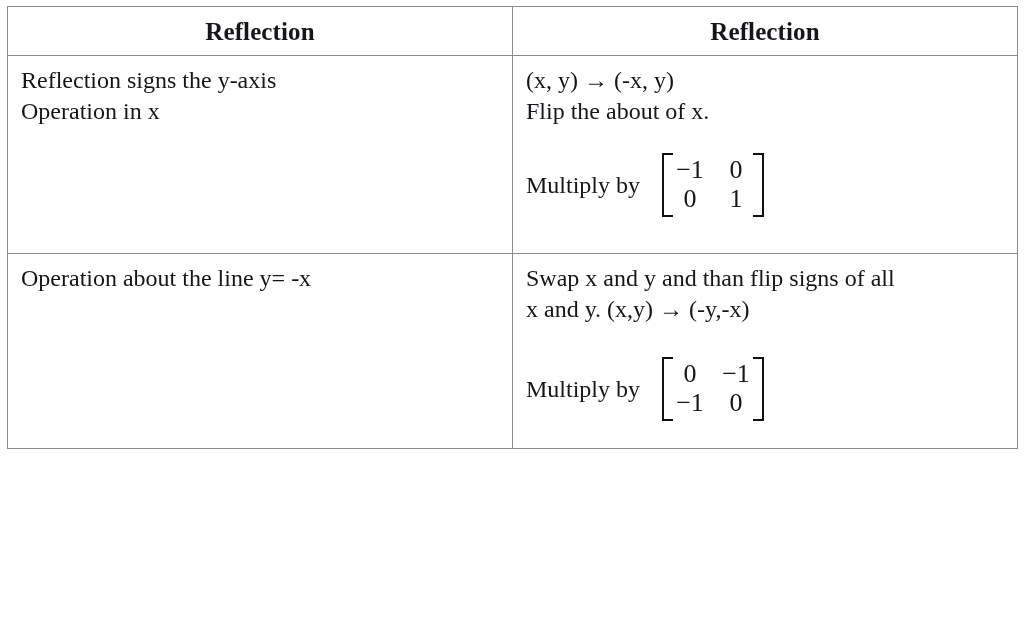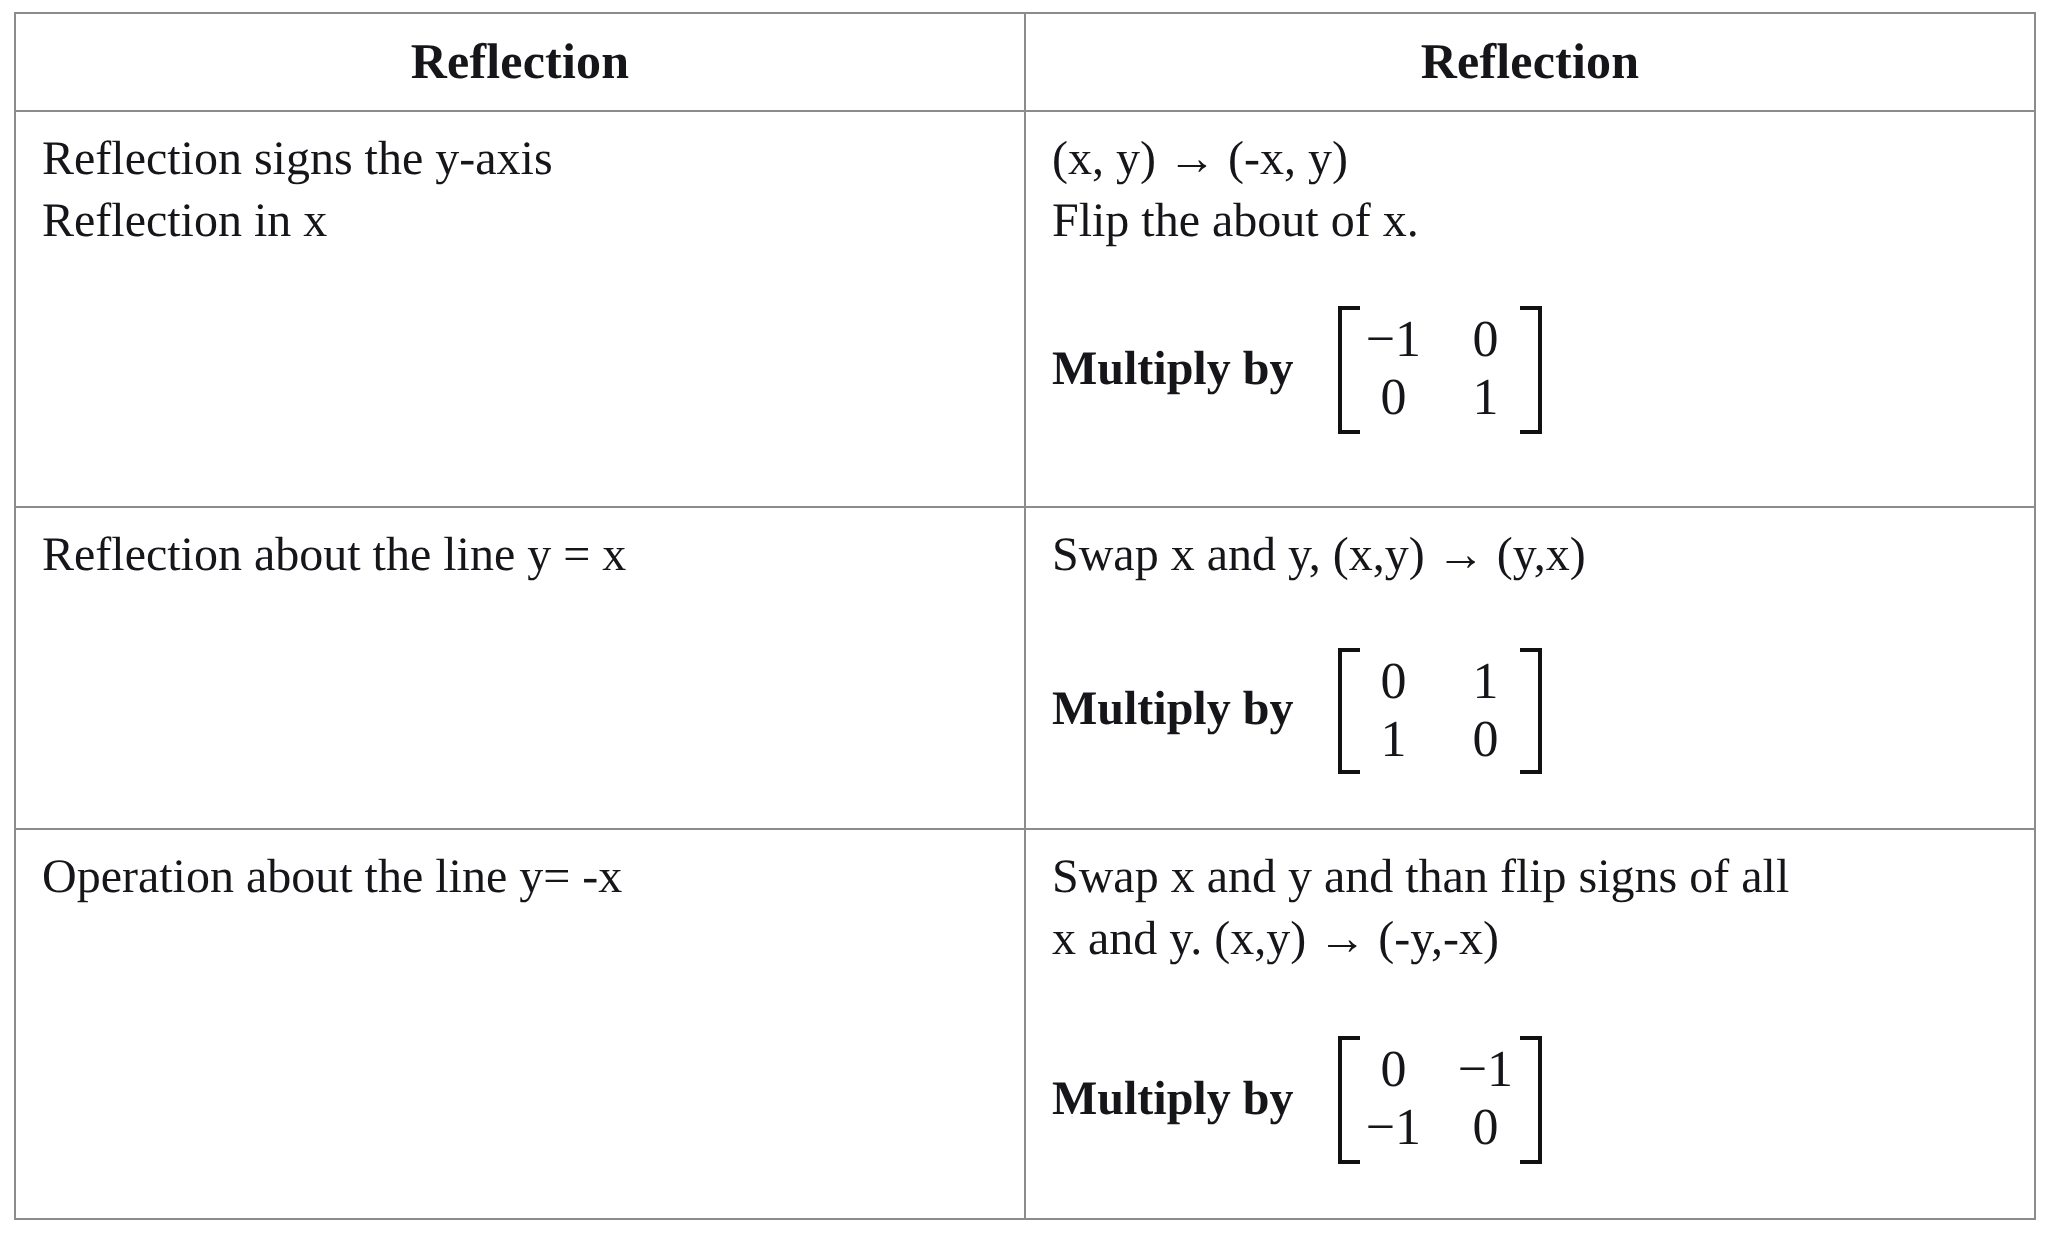--- a/index.html
+++ b/index.html
@@ -74,21 +74,20 @@
     margin-top: 26px;
   }
   .row2 .multiply-block { margin-top: 30px; }
   .row3 .multiply-block { margin-top: 32px; }
 
   .multiply-label {
     font-size: 24px;
     line-height: 1.2;
     margin-right: 22px;
     white-space: nowrap;
-    font-weight: bold;
   }
 
   .matrix {
     position: relative;
     display: inline-block;
     padding: 2px 13px 3px 13px;
   }
   .matrix::before,
   .matrix::after {
     content: "";
@@ -139,60 +138,40 @@
         <th class="head-cell">Reflection</th>
         <th class="head-cell">Reflection</th>
       </tr>
     </thead>
 
     <tbody>
 
       <tr class="row1">
         <td class="body-cell">
           <span class="cell-line">Reflection signs the y-axis</span>
-          <span class="cell-line">Reflection in x</span>
+          <span class="cell-line">Operation in x</span>
         </td>
         <td class="body-cell">
           <span class="cell-line">(x, y) → (-x, y)</span>
           <span class="cell-line">Flip the about of x.</span>
 
           <div class="multiply-block">
             <span class="multiply-label">Multiply by</span>
             <span class="matrix">
               <span class="matrix-grid">
                 <span class="matrix-cell">−1</span>
                 <span class="matrix-cell">0</span>
                 <span class="matrix-cell">0</span>
                 <span class="matrix-cell">1</span>
               </span>
             </span>
           </div>
         </td>
       </tr>
 
-      <tr class="row2">
-        <td class="body-cell">
-          <span class="cell-line">Reflection about the line y = x</span>
-        </td>
-        <td class="body-cell">
-          <span class="cell-line">Swap x and y, (x,y) → (y,x)</span>
-
-          <div class="multiply-block">
-            <span class="multiply-label">Multiply by</span>
-            <span class="matrix">
-              <span class="matrix-grid">
-                <span class="matrix-cell">0</span>
-                <span class="matrix-cell">1</span>
-                <span class="matrix-cell">1</span>
-                <span class="matrix-cell">0</span>
-              </span>
-            </span>
-          </div>
-        </td>
-      </tr>
 
       <tr class="row3">
         <td class="body-cell">
           <span class="cell-line">Operation about the line y= -x</span>
         </td>
         <td class="body-cell">
           <span class="cell-line">Swap x and y and than flip signs of all</span>
           <span class="cell-line">x and y.  (x,y) → (-y,-x)</span>
 
           <div class="multiply-block">

